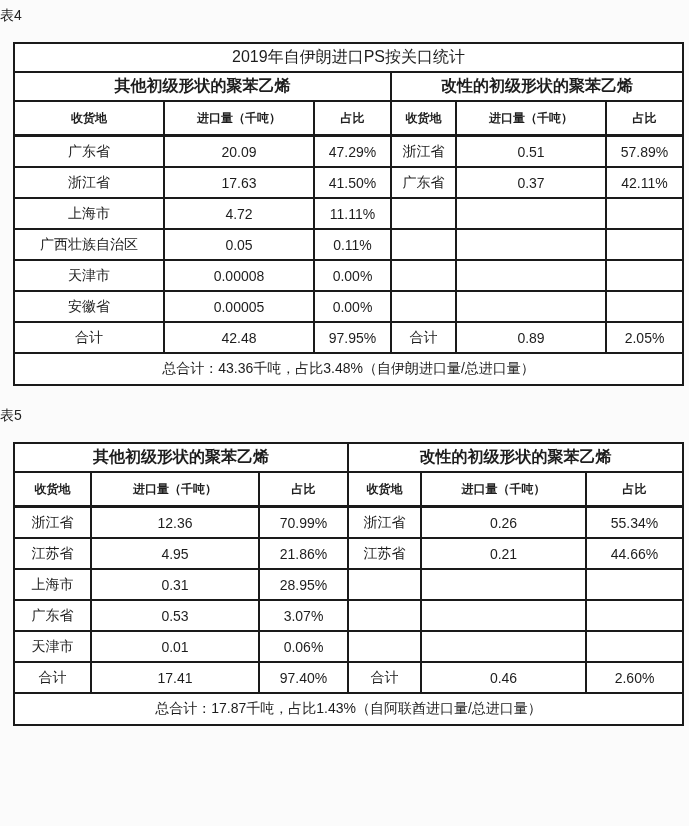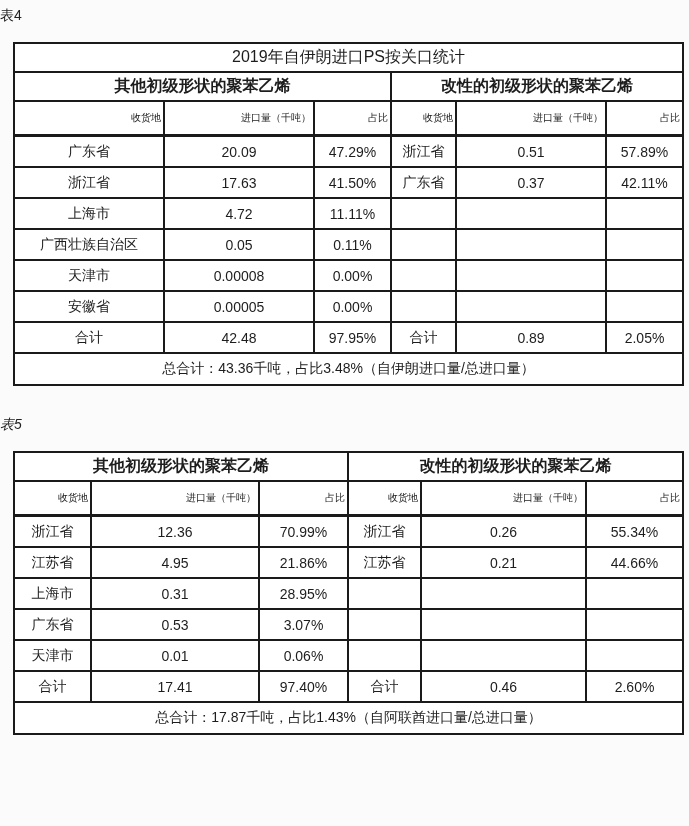--- a/index.html
+++ b/index.html
@@ -12,21 +12,21 @@
     -webkit-font-smoothing: antialiased;
   }
   .caption {
     text-align: left;
     font-size: 14px;
     color: #222;
     padding-top: 6px;
     height: 18px;
     line-height: 18px;
   }
-  .caption.second { padding-top: 29px; font-style: italic; }
+  .caption.second { padding-top: 20px; }
   table.stat {
     border-collapse: collapse;
     table-layout: fixed;
     width: 669px;
     margin: 18px 0 0 13px;
     background: #ffffff;
   }
   table.stat td {
     border: 2px solid #1a1a1a;
     text-align: center;
@@ -43,24 +43,23 @@
     font-weight: normal;
     text-align: center;
   }
   tr.group-row td {
     height: 27px;
     font-size: 16px;
     font-weight: bold;
   }
   tr.head-row td {
     height: 32px;
-    font-weight: normal;
-    font-size: 10px;
+    font-weight: bold;
+    font-size: 12px;
     border-bottom-width: 3px;
-    text-align: right;
   }
   tr.data-row td { height: 29px; }
   tr.footer-row td {
     height: 30px;
     border-top-width: 2px;
     margin-left: 47px;
   }
 </style>
 </head>
 <body>

